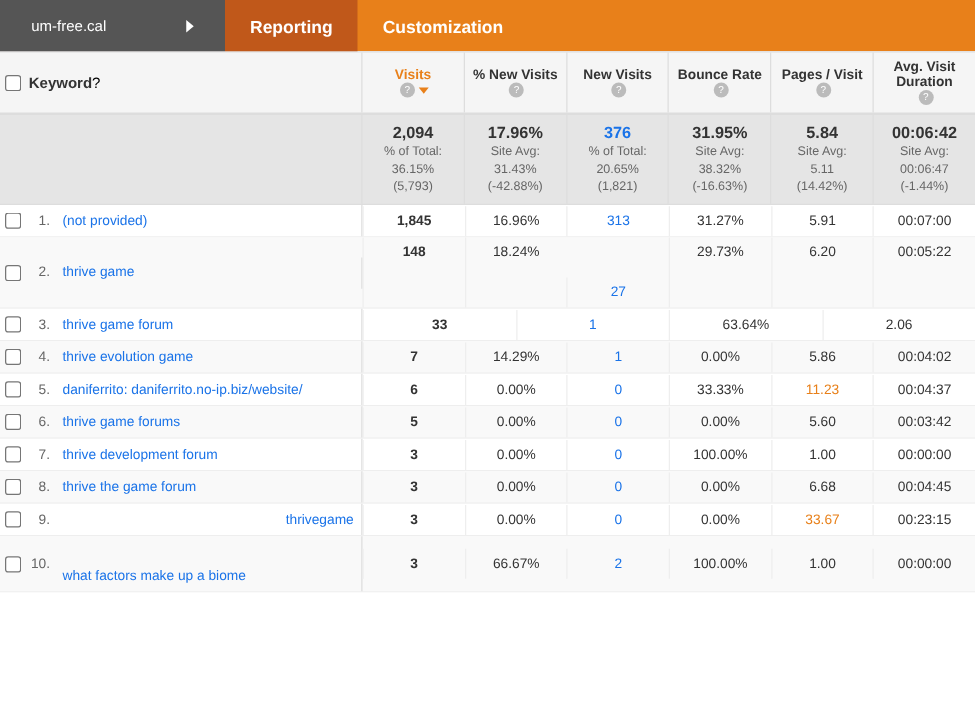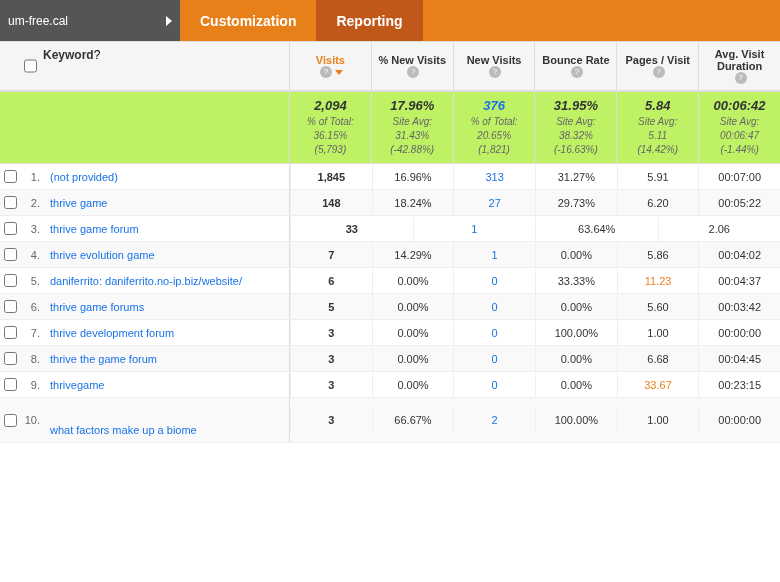--- a/index.html
+++ b/index.html
@@ -10,21 +10,21 @@
       display: flex;
       align-items: center;
       background: #e8801a;
       height: 41px;
     }
     .nav-left {
       display: flex;
       align-items: center;
       background: #555;
       color: #fff;
-      padding: 0 8px;
+      padding: 0 25px;
       height: 100%;
       font-size: 12px;
       min-width: 180px;
     }
     .nav-left span { flex: 1; }
     .nav-arrow {
       width: 0; height: 0;
       border-top: 5px solid transparent;
       border-bottom: 5px solid transparent;
       border-left: 6px solid #fff;
@@ -90,22 +90,21 @@
       line-height: 12px;
       margin-left: 2px;
     }
     .col-h .col-name { font-weight: bold; font-size: 11px; }
     .col-h.active-sort .col-name { color: #e8801a; }
 
     
     .summary-row {
       display: flex;
       border-bottom: 1px solid #ddd;
-      background: #bef264;
-      font-style: italic;
+      background: #e5e5e5;
     }
     .summary-left {
       flex: 0 0 290px;
       border-right: 1px solid #ddd;
     }
     .summary-data {
       flex: 1;
       display: flex;
     }
     .summary-cell {
@@ -173,38 +172,39 @@
       flex: 0 0 290px;
       display: flex;
       align-items: center;
       border-right: 1px solid #ddd;
     }
 
     
     .header-check-area {
       flex: 0 0 290px;
       display: flex;
-      padding: 6px 24px;
+      align-items: center;
+      padding: 6px 4px;
       border-right: 1px solid #ddd;
     }
     .check-box-header { margin-right: 6px; }
   </style>
 </head>
 <body>
 
 <div class="top-nav">
   <div class="nav-left">
     <span>um-free.cal</span>
     <div class="nav-arrow"></div>
   </div>
+  <div class="nav-tab active">
+    <span>Reporting</span>
+  </div>
   <div class="nav-tab">
     <span>Customization</span>
-  </div>
-  <div class="nav-tab active">
-    <span>Reporting</span>
   </div>
 </div>
 
 <div class="table-wrap">
 
   <div class="col-header-row">
     <div class="header-check-area">
       <input type="checkbox" class="check-box-header" style="">
       <span style="font-weight:bold; color:#333;">Keyword</span>
       <span class="help-icon">?</span>
@@ -304,21 +304,21 @@
     <div class="keyword-left">
       <div class="row-check">
         <input type="checkbox" style="">
       </div>
       <div class="row-num">2.</div>
       <div class="row-keyword-val" style="color:#1a73e8;">thrive game</div>
     </div>
     <div class="row-cells">
       <div class="row-cell bold">148</div>
       <div class="row-cell">18.24%</div>
-      <div class="row-cell" style="color:#1a73e8;">27</div>
+      <div class="row-cell" style="color:#1a73e8;margin-top:32px;">27</div>
       <div class="row-cell">29.73%</div>
       <div class="row-cell" style="color:#333;">6.20</div>
       <div class="row-cell">00:05:22</div>
     </div>
   </div>
       <div class="data-row">
     <div class="keyword-left">
       <div class="row-check">
         <input type="checkbox" style="">
       </div>
@@ -416,21 +416,21 @@
       <div class="row-cell" style="color:#333;">6.68</div>
       <div class="row-cell">00:04:45</div>
     </div>
   </div>
       <div class="data-row">
     <div class="keyword-left">
       <div class="row-check">
         <input type="checkbox" style="">
       </div>
       <div class="row-num">9.</div>
-      <div class="row-keyword-val" style="color:#1a73e8;">thrivegame</div>
+      <div class="row-keyword-val" style="color:#1a73e8;text-align:right;">thrivegame</div>
     </div>
     <div class="row-cells">
       <div class="row-cell bold">3</div>
       <div class="row-cell">0.00%</div>
       <div class="row-cell" style="color:#1a73e8;">0</div>
       <div class="row-cell">0.00%</div>
       <div class="row-cell" style="color:#e8801a;">33.67</div>
       <div class="row-cell">00:23:15</div>
     </div>
   </div>

